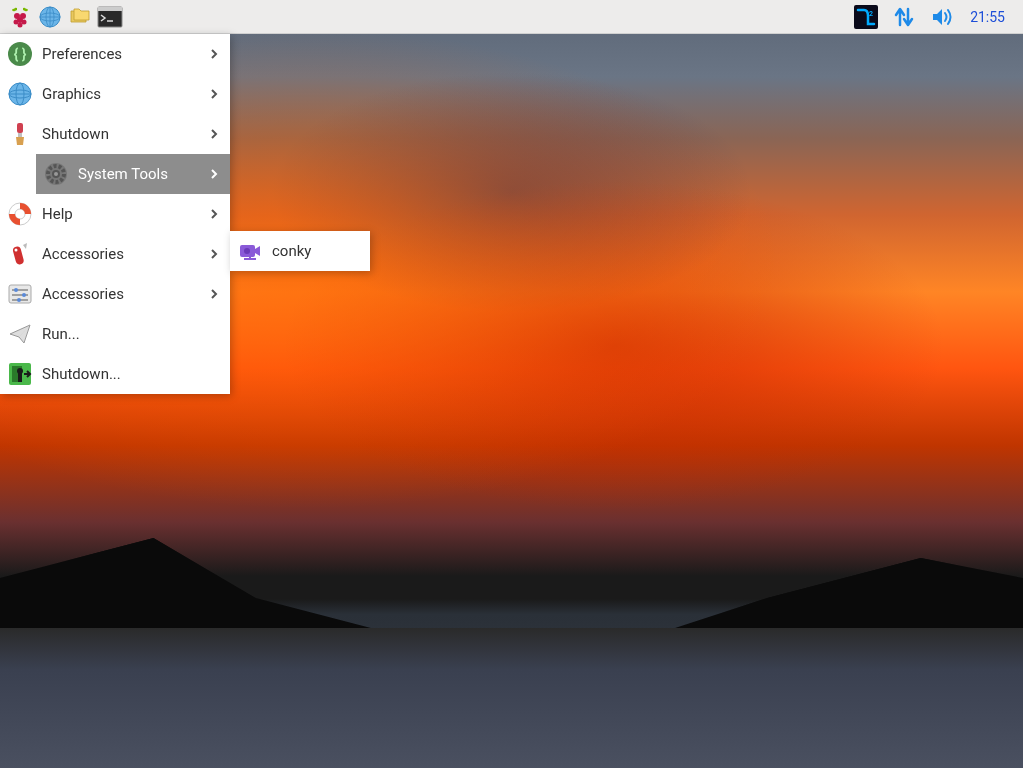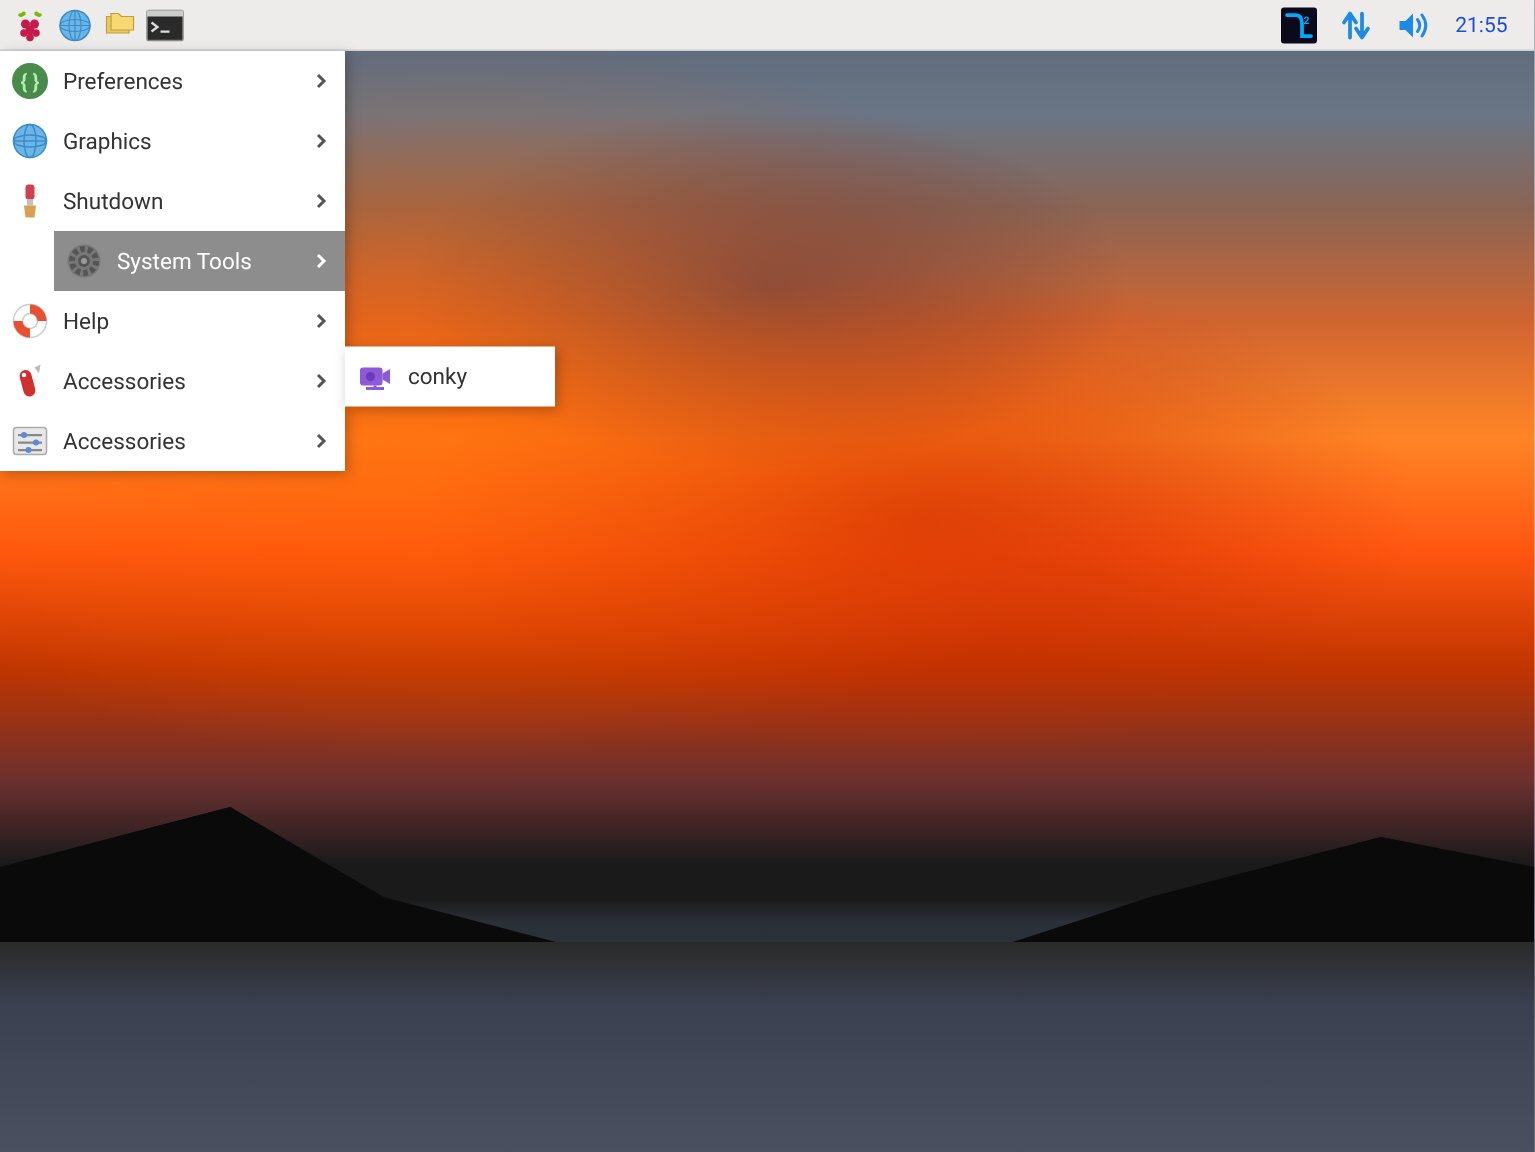--- a/index.html
+++ b/index.html
@@ -285,21 +285,42 @@
         </svg>
     </div>
     <span class="menu-item-label">Accessories</span>
     <div class="menu-item-arrow">
       <svg width="10" height="10" viewBox="0 0 10 10">
           <path d="M3 1 L7 5 L3 9" stroke="#555" stroke-width="2" fill="none"></path>
         </svg>
     </div>
   </div>
 
-
+  <div class="menu-item">
+    <div class="menu-item-icon">
+      <svg width="26" height="26" viewBox="0 0 26 26">
+          <path d="M3 13 L23 4 L17 22 L12 16 L3 13 Z" fill="#ddd" stroke="#999"></path>
+          <path d="M12 16 L23 4 L14 14 Z" fill="#bbb"></path>
+        </svg>
+    </div>
+    <span class="menu-item-label">Run...</span>
+  </div>
+
+  <div class="menu-item">
+    <div class="menu-item-icon">
+      <svg width="26" height="26" viewBox="0 0 26 26">
+          <rect x="2" y="2" width="22" height="22" rx="2" fill="#4ab84a"></rect>
+          <rect x="5" y="5" width="10" height="16" fill="#2a7a2a"></rect>
+          <circle cx="13" cy="10" r="3" fill="#1a1a1a"></circle>
+          <rect x="11" y="12" width="4" height="9" fill="#1a1a1a"></rect>
+          <path d="M17 13 L22 13 M20 10 L23 13 L20 16" stroke="#1a1a1a" stroke-width="2" fill="none"></path>
+        </svg>
+    </div>
+    <span class="menu-item-label">Shutdown...</span>
+  </div>
 
 </div>
 
 <div class="submenu">
   <div class="menu-item">
     <div class="menu-item-icon">
       <svg width="26" height="26" viewBox="0 0 26 26">
           <rect x="3" y="7" width="15" height="12" rx="2" fill="#8a5ad8"></rect>
           <path d="M18 11 L23 8 L23 18 L18 15 Z" fill="#8a5ad8"></path>
           <circle cx="10" cy="13" r="3" fill="#6a3ab8"></circle>

